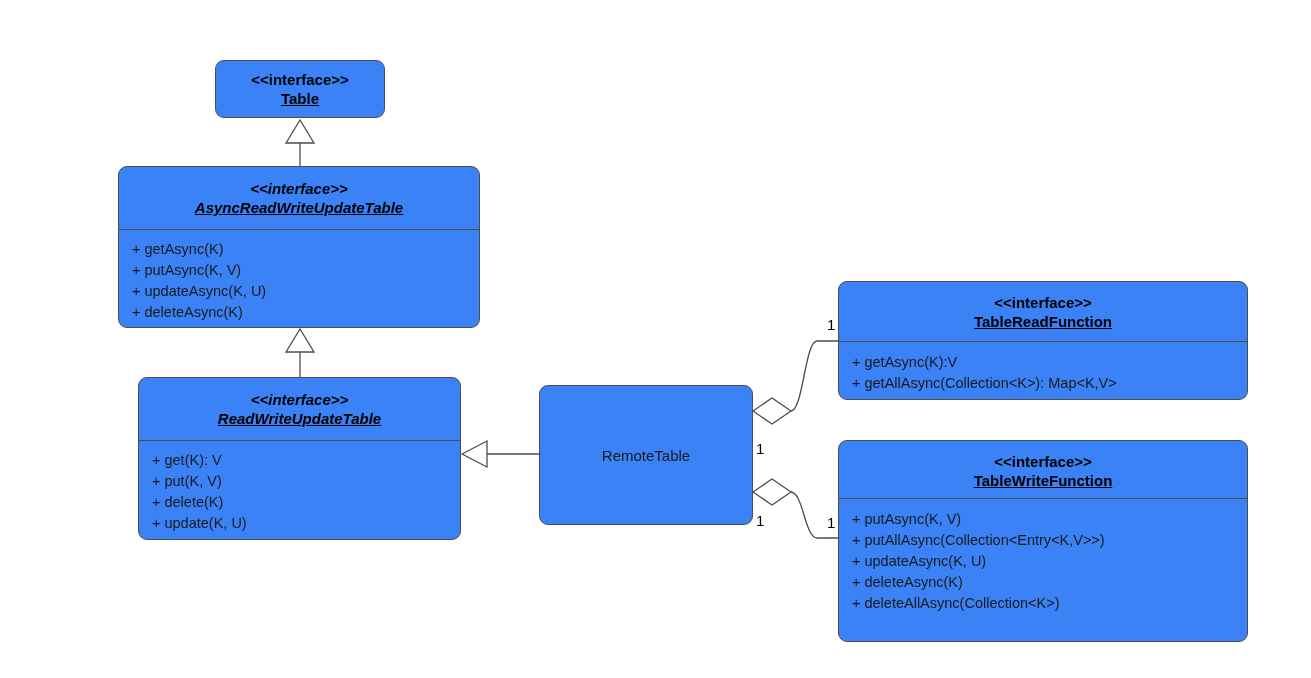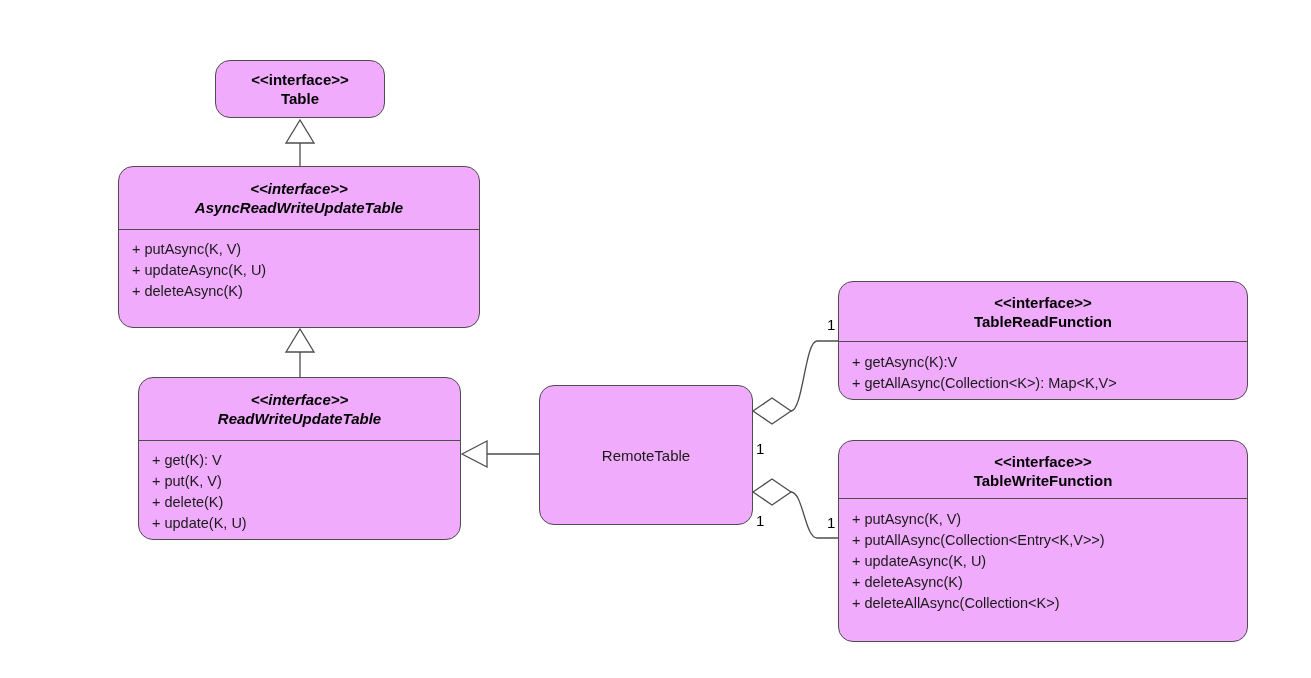--- a/index.html
+++ b/index.html
@@ -20,35 +20,35 @@
     left: 0;
     top: 0;
     width: 1311px;
     height: 678px;
     pointer-events: none;
   }
   .uml-box {
     position: absolute;
     box-sizing: border-box;
     border: 1.3px solid #4d4d4d;
-    border-radius: 15px;
-    background: #f0abfc;
+    border-radius: 9px;
+    background: #3b82f6;
     overflow: hidden;
   }
   .uml-header {
     text-align: center;
     color: #000000;
     font-weight: bold;
     font-size: 15px;
     line-height: 19px;
     padding: 0;
     white-space: nowrap;
   }
   .uml-header .stereo { display: block; }
-  .uml-header .name { display: block; }
+  .uml-header .name { display: block; text-decoration: underline; }
   .uml-header.italic .stereo,
   .uml-header.italic .name { font-style: italic; }
   .uml-divider {
     position: absolute;
     left: 0;
     right: 0;
     height: 0;
     border-top: 1.2px solid #4d4d4d;
   }
   .uml-members {
@@ -119,20 +119,21 @@
     </div>
   </div>
 
   <div class="uml-box" style="left:118px; top:166px; width:362px; height:162px;">
     <div class="uml-header italic" style="padding-top:12px;">
       <span class="stereo">&lt;&lt;interface&gt;&gt;</span>
       <span class="name">AsyncReadWriteUpdateTable</span>
     </div>
     <div class="uml-divider" style="top:62px;"></div>
     <div class="uml-members" style="top:72px;">
+      <div>+ getAsync(K)</div>
       <div>+ putAsync(K, V)</div>
       <div>+ updateAsync(K, U)</div>
       <div>+ deleteAsync(K)</div>
     </div>
   </div>
 
   <div class="uml-box" style="left:138px; top:377px; width:323px; height:163px;">
     <div class="uml-header italic" style="padding-top:12px;">
       <span class="stereo">&lt;&lt;interface&gt;&gt;</span>
       <span class="name">ReadWriteUpdateTable</span>

